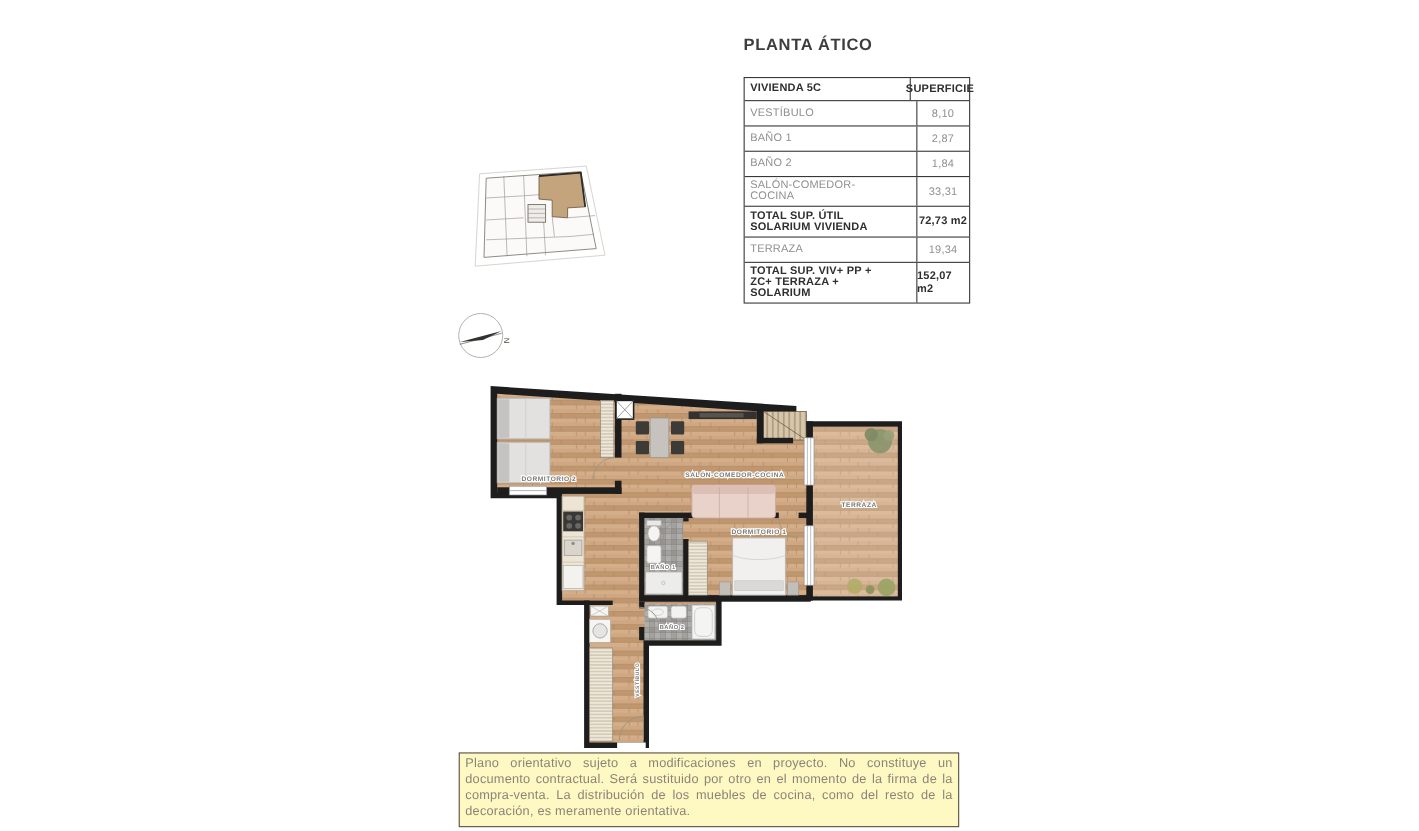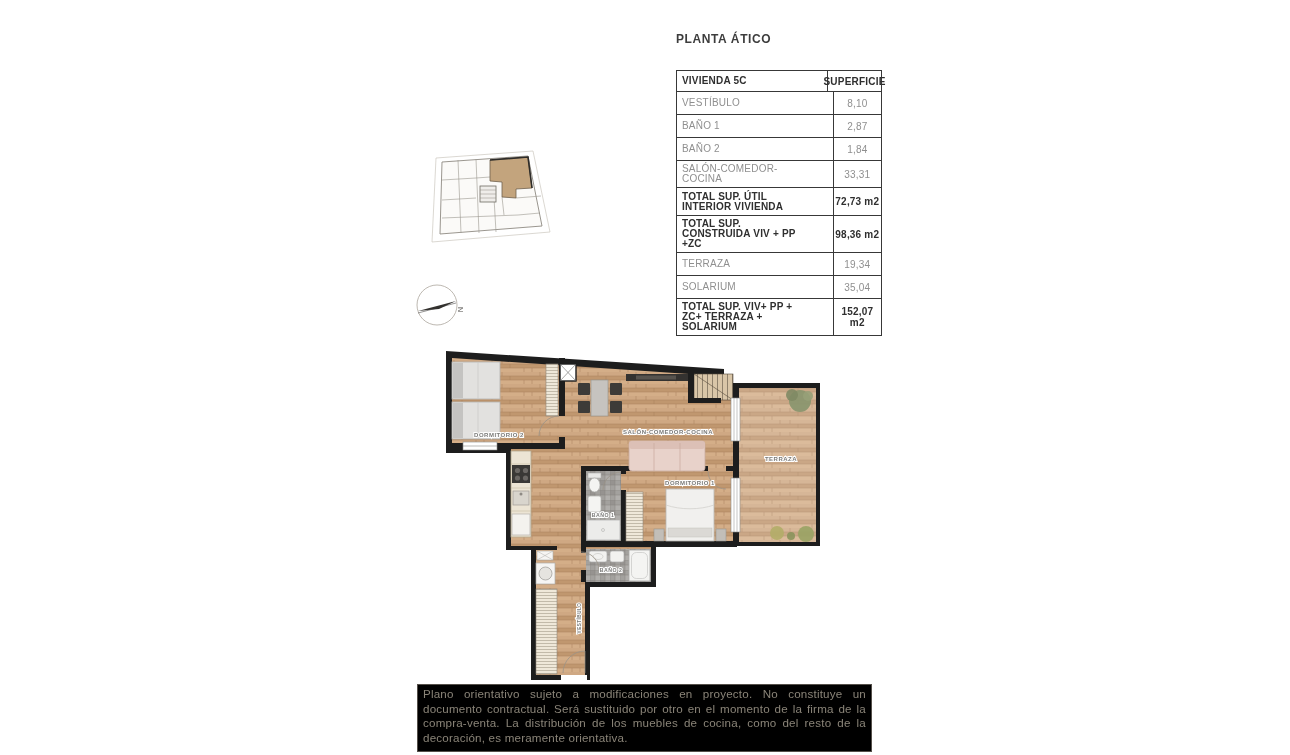--- a/index.html
+++ b/index.html
@@ -1,40 +1,40 @@
 <!DOCTYPE html>
 <html><head>
 <meta charset="utf-8">
 <style>
   html,body{margin:0;padding:0;background:#ffffff;}
   .canvas{position:relative;width:1290px;height:755px;background:#ffffff;overflow:hidden;
           font-family:"Liberation Sans",sans-serif;}
   .abs{position:absolute;}
 
   
-  .plan-title{left:676px;top:32px;font-size:12px;font-weight:bold;color:#3d3d3d;
+  .plan-title{left:676px;top:32px;font-size:15px;font-weight:bold;color:#3d3d3d;
               letter-spacing:.6px;}
 
   
   .area-table{left:676px;top:70px;width:206px;border:1.6px solid #383838;box-sizing:border-box;
               background:#fff;}
   .trow{display:flex;border-top:1.4px solid #383838;box-sizing:border-box;}
   .trow:first-child{border-top:none;}
   .tcell{box-sizing:border-box;display:flex;align-items:center;font-size:10px;
          color:#8f8f8f;letter-spacing:.2px;}
   .tcell.lbl{width:137px;padding:3px 5px;min-height:22px;line-height:10px;}
-  .tcell.val{width:54px;border-left:1.4px solid #383838;justify-content:center;text-align:center;margin-left:32px;}
+  .tcell.val{width:54px;border-left:1.4px solid #383838;justify-content:center;text-align:left;margin-left:32px;}
   .trow.head .tcell, .trow.bold .tcell{font-weight:bold;color:#2f2f2f;}
   .trow.head .tcell.lbl{min-height:20px;}
   .trow.bold .tcell.lbl{min-height:27px;}
 
   
   .disclaimer{left:417px;top:684px;width:455px;border:1.2px solid #55504a;box-sizing:border-box;
               padding:2px 5px 6px 5px;font-size:11.6px;line-height:14.5px;color:#8a8478;
-              text-align:justify;letter-spacing:.2px;background:#000000;}
+              text-align:justify;letter-spacing:.2px;background:#fef9c3;}
 
   
   .plabel{fill:#7a7a78;stroke:#ffffff;stroke-width:2px;paint-order:stroke;
           font-family:"Liberation Sans",sans-serif;font-weight:bold;letter-spacing:.5px;}
 </style>
 </head>
 <body>
 
 <div class="canvas">
 
@@ -55,34 +55,26 @@
     </div>
     <div class="trow">
       <div class="tcell lbl">BAÑO 2</div>
       <div class="tcell val">1,84</div>
     </div>
     <div class="trow">
       <div class="tcell lbl">SALÓN-COMEDOR-COCINA</div>
       <div class="tcell val">33,31</div>
     </div>
     <div class="trow bold">
-      <div class="tcell lbl">TOTAL SUP. ÚTIL INTERIOR VIVIENDA</div>
+      <div class="tcell lbl">TOTAL SUP. ÚTIL SOLARIUM VIVIENDA</div>
       <div class="tcell val">72,73 m2</div>
-    </div>
-    <div class="trow bold">
-      <div class="tcell lbl">TOTAL SUP. CONSTRUIDA VIV + PP +ZC</div>
-      <div class="tcell val">98,36 m2</div>
     </div>
     <div class="trow">
       <div class="tcell lbl">TERRAZA</div>
       <div class="tcell val">19,34</div>
-    </div>
-    <div class="trow">
-      <div class="tcell lbl">SOLARIUM</div>
-      <div class="tcell val">35,04</div>
     </div>
     <div class="trow bold">
       <div class="tcell lbl">TOTAL SUP. VIV+ PP + ZC+ TERRAZA + SOLARIUM</div>
       <div class="tcell val">152,07 m2</div>
     </div>
   </div>
 
   <svg class="abs" style="left:428px;top:148px" width="130" height="105" viewBox="0 0 130 105">
     <polygon points="8,10 105,3 122,84 4,94" fill="#ffffff" stroke="#ccc7bf" stroke-width="0.7"></polygon>
     <polygon points="14,14 100,8 114,78 12,86" fill="#fbfaf8" stroke="#8e8a82" stroke-width="0.9"></polygon>

